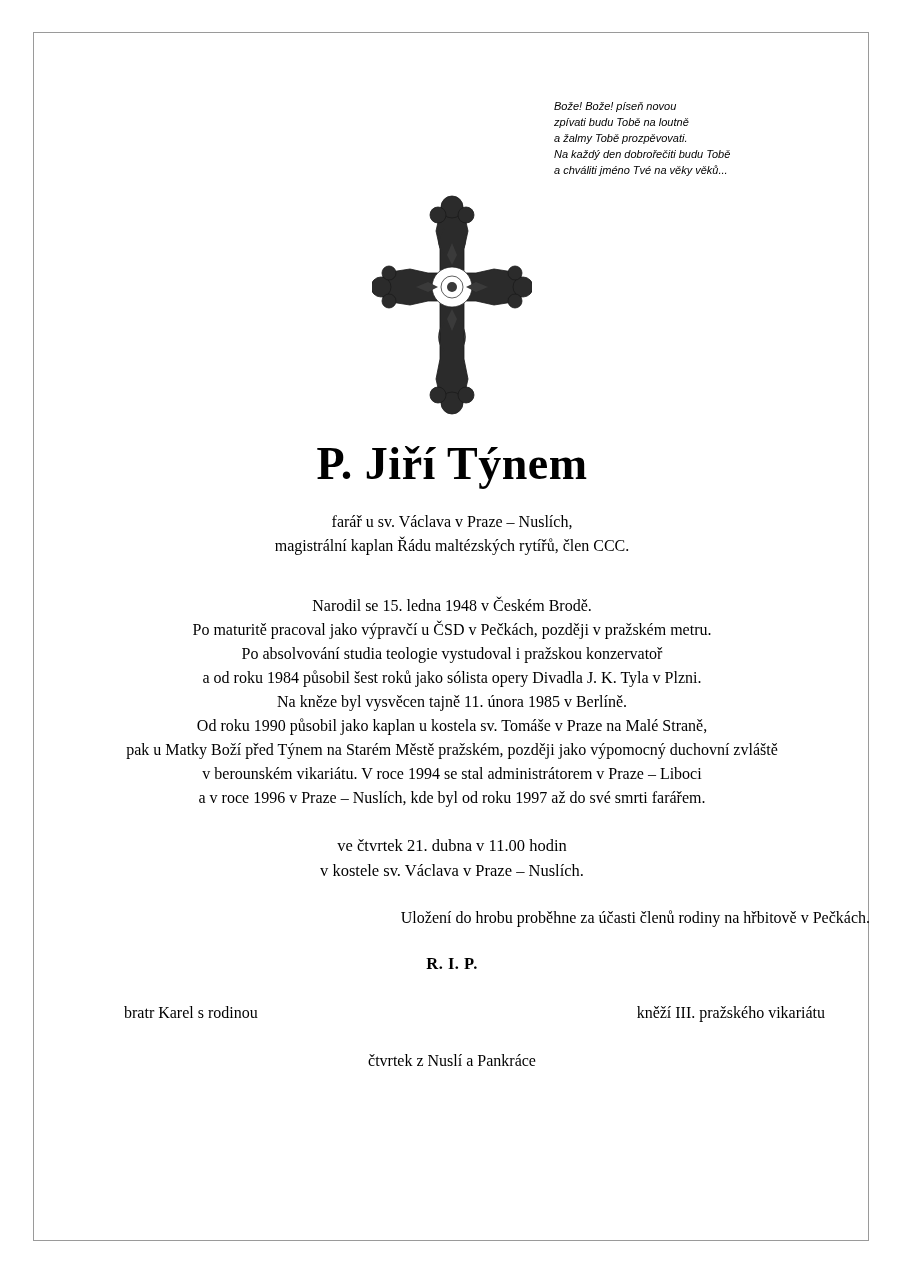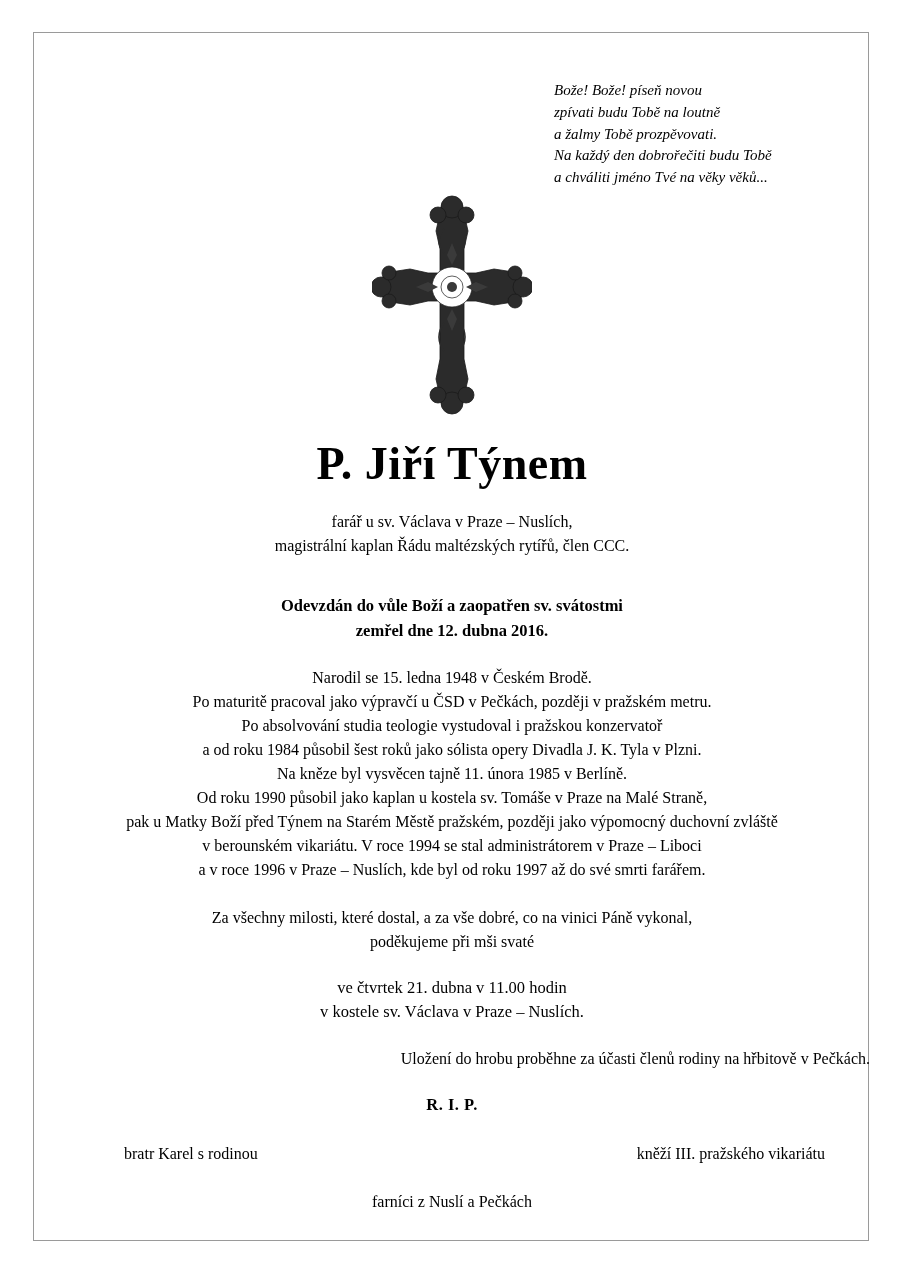--- a/index.html
+++ b/index.html
@@ -26,26 +26,26 @@
     top: 32px;
     width: 836px;
     height: 1209px;
     border: 1px solid #9a9a9a;
     background: #ffffff;
     box-sizing: border-box;
   }
   .verse {
     position: absolute;
     left: 520px;
-    top: 47px;
+    top: 66px;
     width: 300px;
     font-style: italic;
-    font-size: 15px;
+    font-size: 11px;
     line-height: 1.45;
-    font-family: Liberation Serif, serif;
+    font-family: Liberation Sans, sans-serif;
     white-space: pre-line;
   }
   .cross-wrap {
     position: absolute;
     left: 0;
     top: 150px;
     width: 836px;
     text-align: center;
   }
   .cross-wrap svg {
@@ -191,39 +191,35 @@
           <path d="M72 140 q-10 14 0 28 M88 140 q10 14 0 28"></path>
           <path d="M72 70 q-10 -12 0 -24 M88 70 q10 -12 0 -24"></path>
         </g>
       </svg>
     </div>
 
     <div class="body-area">
       <div class="name">P. Jiří Týnem</div>
       <div class="roles">farář u sv. Václava v Praze – Nuslích,
 magistrální kaplan Řádu maltézských rytířů, člen CCC.</div>
-      <div class="death">Odevzdán do vůle Boží a zaopatřen sv. svátostmi
-zemřel dne 12. dubna 2016.</div>
       <div class="biography">Narodil se 15. ledna 1948 v Českém Brodě.
 Po maturitě pracoval jako výpravčí u ČSD v Pečkách, později v pražském metru.
 Po absolvování studia teologie vystudoval i pražskou konzervatoř
 a od roku 1984 působil šest roků jako sólista opery Divadla J. K. Tyla v Plzni.
 Na kněze byl vysvěcen tajně 11. února 1985 v Berlíně.
 Od roku 1990 působil jako kaplan u kostela sv. Tomáše v Praze na Malé Straně,
 pak u Matky Boží před Týnem na Starém Městě pražském, později jako výpomocný duchovní zvláště
 v berounském vikariátu. V roce 1994 se stal administrátorem v Praze – Liboci
 a v roce 1996 v Praze – Nuslích, kde byl od roku 1997 až do své smrti farářem.</div>
-      <div class="thanks">Za všechny milosti, které dostal, a za vše dobré, co na vinici Páně vykonal,
-poděkujeme při mši svaté</div>
       <div class="service">ve čtvrtek 21. dubna v 11.00 hodin
 v kostele sv. Václava v Praze – Nuslích.</div>
       <div class="burial">Uložení do hrobu proběhne za účasti členů rodiny na hřbitově v Pečkách.</div>
       <div class="rip">R. I. P.</div>
 
       <div class="signatories">
         <div class="sig-left">bratr Karel s rodinou</div>
         <div class="sig-right">kněží III. pražského vikariátu</div>
-        <div class="sig-center">farníci z Nuslí a Pečkách</div>
+        <div class="sig-center">čtvrtek z Nuslí a Pankráce</div>
       </div>
     </div>
 
   </div>
 </div>
 
 </body></html>

